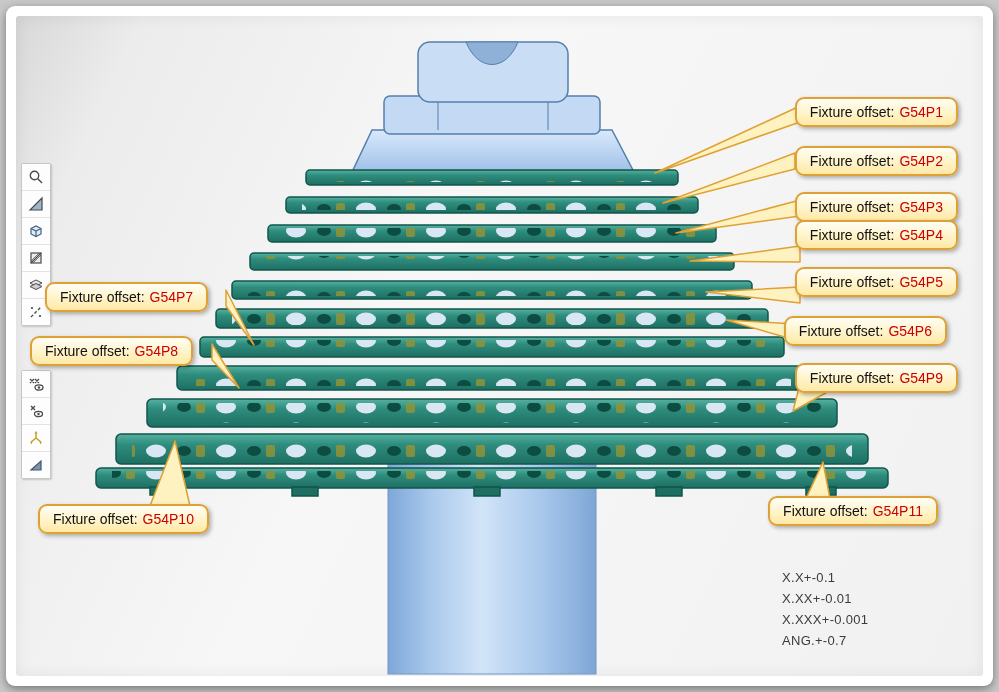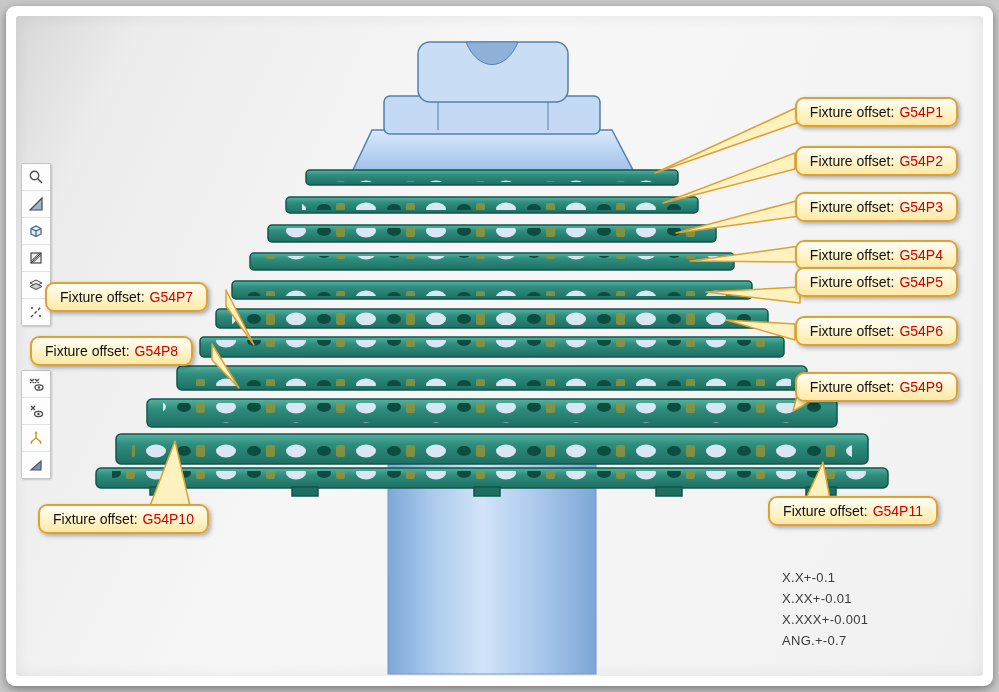--- a/index.html
+++ b/index.html
@@ -35,23 +35,23 @@
   
   .callout{
     position:absolute;z-index:3;white-space:nowrap;
     font-size:14px;color:#111;
     padding:5px 13px;border:2px solid #dfa133;border-radius:9px;
     background:linear-gradient(180deg,#fffef6 0%,#fff3c8 55%,#ffe9a6 100%);
     box-shadow:2px 2px 4px rgba(0,0,0,.3);
   }
   .callout .cv{color:#cc0000;margin-left:5px;text-align:right;}
   .c-p1{top:97px;right:41px}   .c-p2{top:146px;right:41px}
-  .c-p3{top:192px;right:41px}  .c-p4{top:240px;right:41px}
-  .c-p5{top:267px;right:41px}  .c-p6{top:316px;right:41px}
-  .c-p9{top:372px;right:41px}  .c-p11{top:496px;right:61px}
+  .c-p3{top:192px;right:41px}  .c-p4{top:220px;right:41px}
+  .c-p5{top:267px;right:41px}  .c-p6{top:316px;right:52px}
+  .c-p9{top:363px;right:41px}  .c-p11{top:496px;right:61px}
   .c-p7{top:282px;left:45px}   .c-p8{top:336px;left:30px}
   .c-p10{top:504px;left:38px}
 
   
   .tolerance{
     position:absolute;left:782px;top:567px;z-index:2;
     font-size:13px;line-height:21px;color:#3b3b3b;letter-spacing:.3px;
   }
 </style>
 </head>

